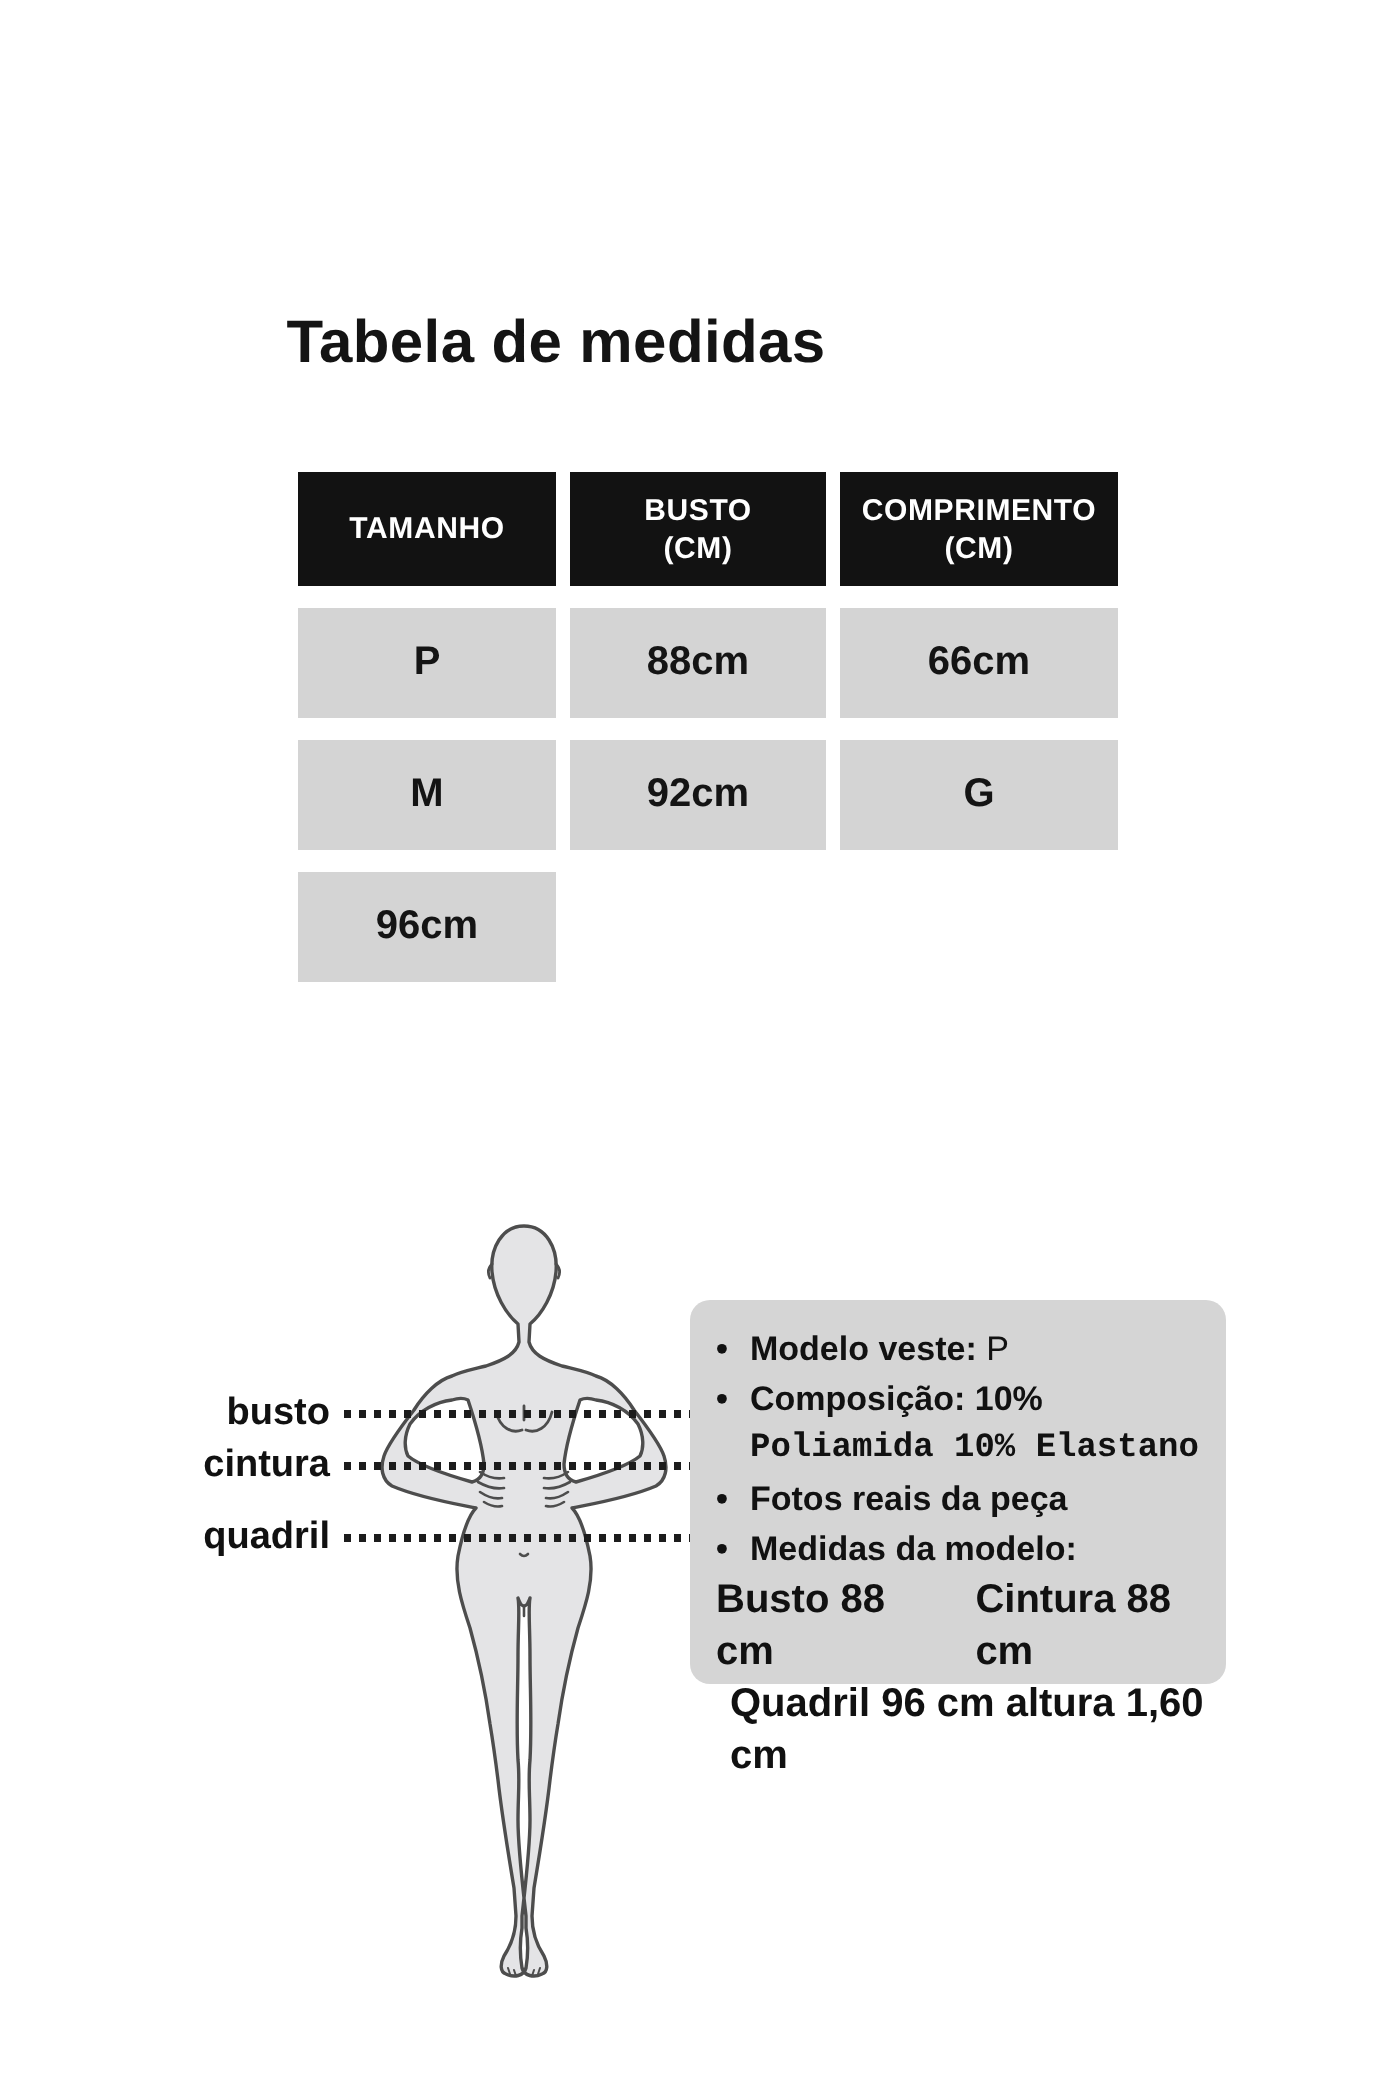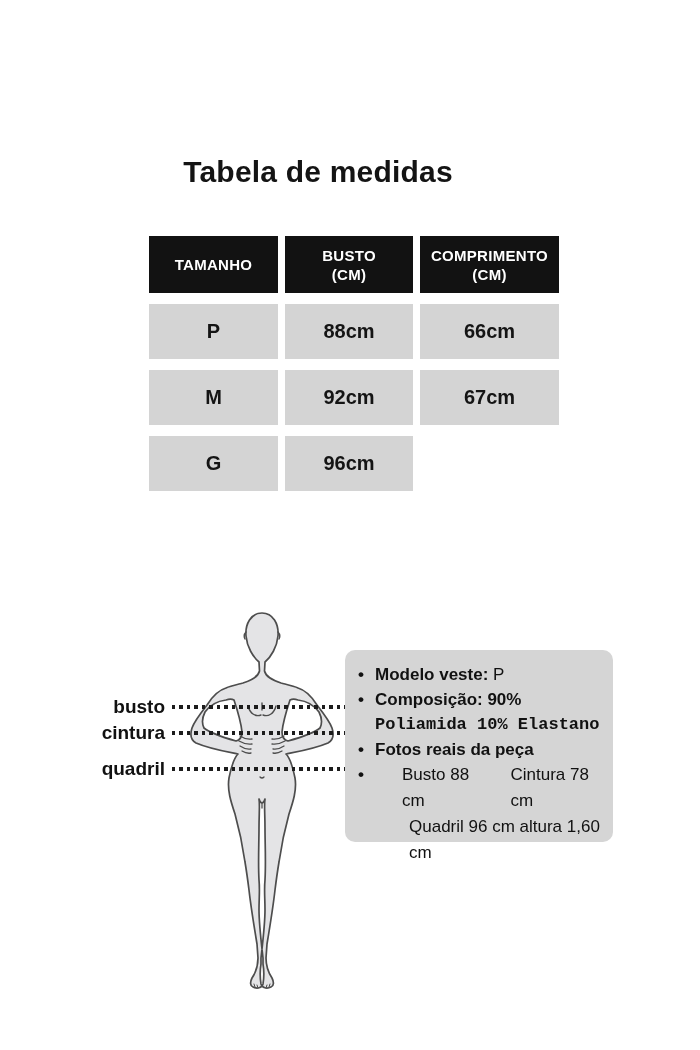--- a/index.html
+++ b/index.html
@@ -3,21 +3,21 @@
 <meta charset="utf-8">
 <style>
   html,body{margin:0;padding:0;background:#fff;}
   .canvas{
     position:relative;width:700px;height:1050px;background:#ffffff;
     font-family:"Liberation Sans","DejaVu Sans",sans-serif;overflow:hidden;
   }
   
   .title{
     position:absolute;left:0;top:155px;width:556px;text-align:center;
-    font-size:30px;font-weight:700;color:#141414;letter-spacing:.2px;padding-left:40px;
+    font-size:30px;font-weight:700;color:#141414;letter-spacing:.2px;
   }
   
   .size-table{
     position:absolute;left:149px;top:236px;
     display:grid;grid-template-columns:129px 128px 139px;
     grid-template-rows:57px 55px 55px 55px;column-gap:7px;row-gap:11px;
   }
   .th{
     background:#121212;color:#ffffff;display:flex;flex-direction:column;
     align-items:center;justify-content:center;font-weight:700;font-size:15px;
@@ -55,21 +55,21 @@
   .info-item{
     position:relative;padding-left:30px;padding-right:8px;
     font-size:17px;line-height:25px;font-weight:700;
   }
   .info-item .bullet{
     position:absolute;left:13px;top:0;font-weight:700;font-size:17px;
   }
   .info-item .rest{font-weight:400;}
   .info-item .wrap{font-weight:700;font-family:Liberation Mono, monospace;}
   .info-item .wrap:empty{display:none;}
-  .measures{font-size:17px;line-height:26px;font-weight:400;margin-left:44px;}
+  .measures{font-size:20px;line-height:26px;font-weight:700;}
   .measures .mline1{display:flex;gap:17px;padding-left:13px;}
   .measures .mline2{padding-left:20px;}
 </style>
 </head>
 <body>
 
 <div class="canvas">
 
   <div class="title">Tabela de medidas</div>
 
@@ -86,21 +86,20 @@
       <div>COMPRIMENTO</div>
       <div class="hline2">(CM)</div>
     </div>
 
     <div class="td">P</div>
     <div class="td">88cm</div>
     <div class="td">66cm</div>
 
     <div class="td">M</div>
     <div class="td">92cm</div>
-    <div class="td">67cm</div>
 
     <div class="td">G</div>
     <div class="td">96cm</div>
   </div>
 
   <div class="figure-wrap">
     <svg width="200" height="400" viewBox="0 0 200 400" xmlns="http://www.w3.org/2000/svg">
 
       <path fill="#e4e4e6" stroke="#4d4d4d" stroke-width="1.7" stroke-linejoin="round" stroke-linecap="round" fill-rule="evenodd" d="M 100 13
            C 111 13 117 24 116 36
@@ -204,33 +203,33 @@
     <span class="lbl">cintura</span>
     <span class="dots"></span>
   </div>
 
   <div class="info-box">
     <div class="info-item">
       <span class="bullet">•</span><span class="bold">Modelo veste:</span><span class="rest"> P</span>
       
     </div>
     <div class="info-item">
-      <span class="bullet">•</span><span class="bold">Composição: 90%</span><span class="rest"></span>
+      <span class="bullet">•</span><span class="bold">Composição: 10%</span><span class="rest"></span>
       <div class="wrap">Poliamida 10% Elastano</div>
     </div>
     <div class="info-item">
       <span class="bullet">•</span><span class="bold">Fotos reais da peça</span><span class="rest"></span>
       
     </div>
     <div class="info-item">
-      <span class="bullet">•</span><span class="rest"></span>
+      <span class="bullet">•</span><span class="bold">Medidas da modelo:</span><span class="rest"></span>
       
     </div>
     <div class="measures">
       <div class="mline1">
         <span>Busto 88 cm</span>
-        <span>Cintura 78 cm</span>
+        <span>Cintura 88 cm</span>
       </div>
       <div class="mline2">Quadril 96 cm altura 1,60 cm</div>
     </div>
   </div>
 
 </div>
 
 </body></html>

